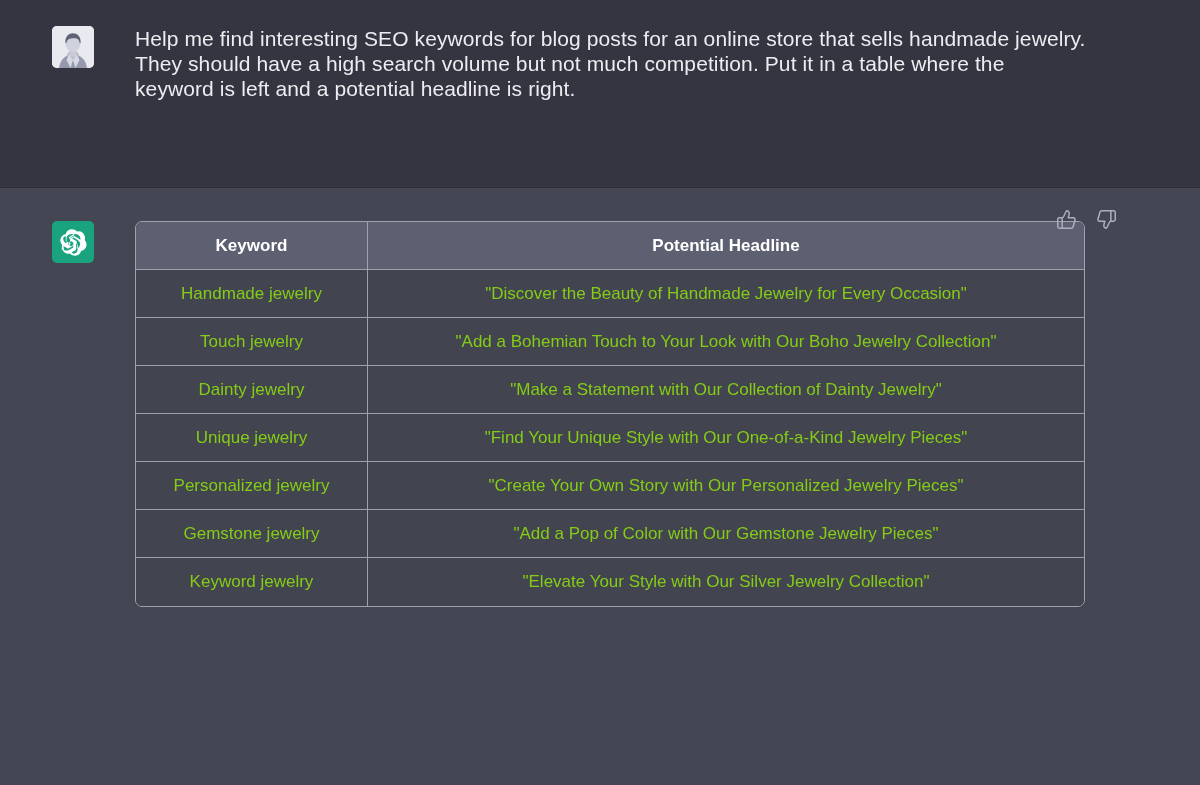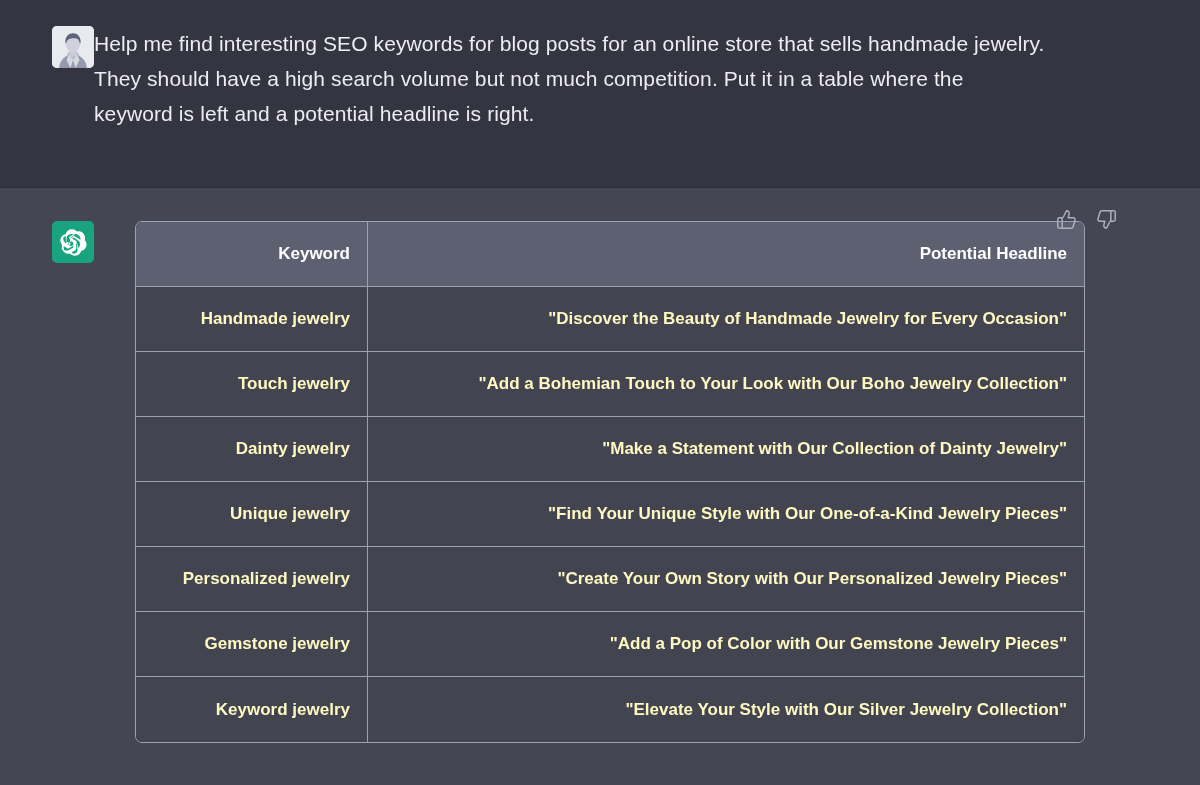--- a/index.html
+++ b/index.html
@@ -37,22 +37,23 @@
     border-radius: 5px;
     flex: 0 0 42px;
     overflow: hidden;
     background: #e8e9ef;
     position: relative;
   }
 
   .avatar-user svg { display: block; width: 42px; height: 42px; }
 
   .user-text {
+    margin-left: 41px;
     font-size: 21px;
-    line-height: 35px;
+    line-height: 25px;
     color: #ececf1;
     max-width: 952px;
     letter-spacing: 0.1px;
   }
 
   
   .turn-assistant {
     background: #444654;
     width: 1200px;
     height: 597px;
@@ -89,41 +90,41 @@
     width: 950px;
     table-layout: fixed;
     border: 1px solid #9ca3af;
     border-radius: 7px;
     overflow: hidden;
     font-size: 17px;
   }
 
   table.seo-table th,
   table.seo-table td {
-    text-align: right;
+    text-align: center;
     padding: 0 17px;
-    height: 65px;
+    height: 48px;
     vertical-align: middle;
     white-space: nowrap;
     overflow: hidden;
     text-overflow: ellipsis;
   }
 
   table.seo-table thead th {
     background: #5c6070;
     color: #ffffff;
     font-weight: bold;
     font-size: 17px;
     border-bottom: 1px solid #9ca3af;
   }
 
   table.seo-table tbody td {
     background: #42444f;
-    color: #fef9c3;
-    font-weight: bold;
+    color: #84cc16;
+    font-weight: normal;
     border-bottom: 1px solid #9ca3af;
   }
 
   table.seo-table tbody tr:last-child td {
     border-bottom: none;
   }
 
   
   table.seo-table th.col-kw,
   table.seo-table td.col-kw {

